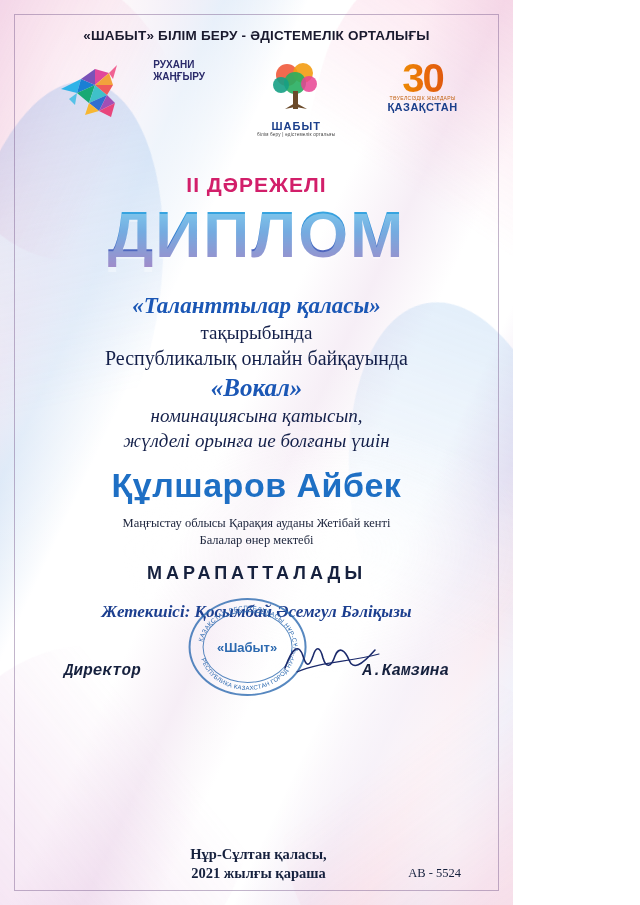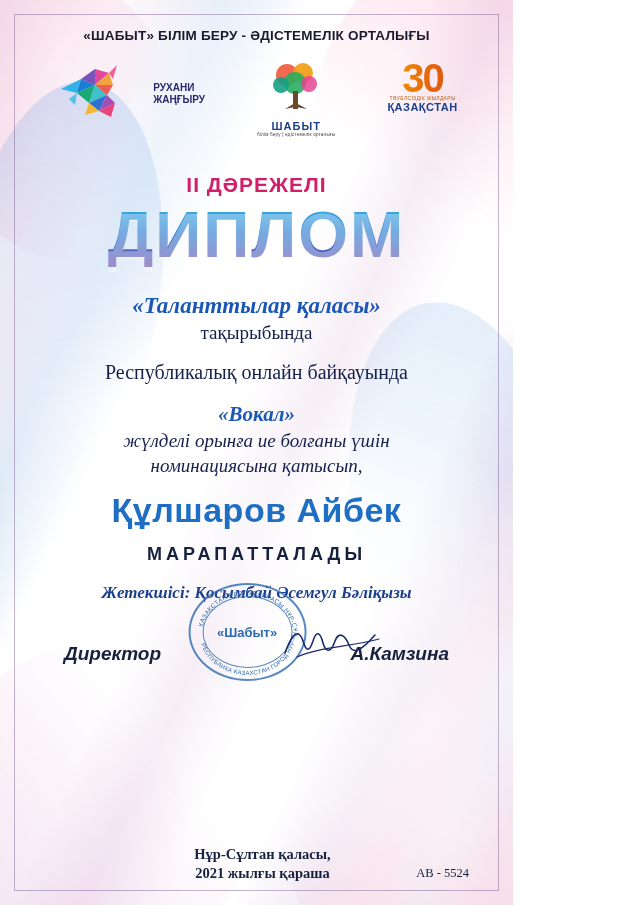--- a/index.html
+++ b/index.html
@@ -100,21 +100,21 @@
     display: flex;
     align-items: flex-start;
     justify-content: center;
     gap: 52px;
     margin-top: 16px;
     height: 92px;
   }
   .logo-block { position: relative; }
 
   
-  .bird-wrap { display: flex; align-items: flex-end; gap: 20px; }
+  .bird-wrap { display: flex; align-items: flex-start; gap: 20px; }
   .bird {
     width: 78px; height: 64px; position: relative;
   }
   .rj-text {
     font-family: "Liberation Sans", sans-serif;
     font-size: 10px;
     font-weight: bold;
     color: #2a2a6a;
     line-height: 1.15;
     text-align: left;
@@ -186,29 +186,29 @@
     color: #1b57b5;
   }
   .line-normal {
     font-size: 19px;
     color: #14204a;
     margin-top: 3px;
   }
   .line-strong {
     font-size: 20px;
     color: #14204a;
-    margin-top: 17px;
+    margin-top: 3px;
   }
   .nomination {
     font-family: "Liberation Serif", serif;
     font-style: italic;
     font-weight: bold;
-    font-size: 21px;
+    font-size: 25px;
     color: #1b57b5;
-    margin-top: 18px;
+    margin-top: 4px;
   }
   .line-italic {
     font-family: "Liberation Serif", serif;
     font-style: italic;
     font-size: 19px;
     color: #14204a;
     margin-top: 3px;
   }
 
   .winner {
@@ -248,24 +248,24 @@
 
   .sign-row {
     position: relative;
     margin-top: 40px;
     display: flex;
     align-items: flex-end;
     justify-content: space-between;
     padding: 0 30px;
   }
   .sign-label {
-    font-family: Liberation Sans, sans-serif;
+    font-family: Liberation Mono, monospace;
     font-style: italic;
     font-weight: bold;
-    font-size: 19px;
+    font-size: 16px;
     color: #16213e;
     text-align: right;
   }
   .stamp {
     position: absolute;
     left: 50%;
     transform: translateX(-58%);
     bottom: -16px;
     width: 118px; height: 98px;
   }
@@ -297,21 +297,21 @@
   .stamp-ring-text svg { width: 100%; height: 100%; }
   .signature {
     position: absolute;
     left: 55%;
     bottom: 2px;
     width: 110px; height: 40px;
   }
 
   .footer {
     position: absolute;
-    left: 0; right: 0; bottom: 22px;
+    left: 0; right: 8px; bottom: 22px;
     text-align: center;
     padding-left: 12px;
   }
   .city {
     font-family: "Liberation Serif", serif;
     font-weight: bold;
     font-size: 14.5px;
     color: #16213e;
     line-height: 1.3;
   }
@@ -398,26 +398,28 @@
     </div>
 
     <div class="degree">II ДӘРЕЖЕЛІ</div>
 
     <div class="diplom-word">ДИПЛОМ</div>
 
     <div class="theme">«Таланттылар қаласы»</div>
     <div class="line-normal">тақырыбында</div>
     <div class="line-strong">Республикалық онлайн байқауында</div>
     <div class="nomination">«Вокал»</div>
+    <div class="line-italic">номинациясына қатысып,</div>
     <div class="line-italic">жүлделі орынға ие болғаны үшін</div>
-    <div class="line-italic">номинациясына қатысып,</div>
 
     <div class="winner">Құлшаров  Айбек</div>
 
     <div class="school">
+      <div>Маңғыстау облысы Қарақия ауданы Жетібай кенті</div>
+      <div>Балалар өнер мектебі</div>
     </div>
 
     <div class="awarded">МАРАПАТТАЛАДЫ</div>
 
     <div class="mentor">Жетекшісі: Қосымбай Әсемгул Бәліқызы</div>
 
     <div class="sign-row">
       <div class="sign-label">Директор</div>
 
       <div class="stamp">

